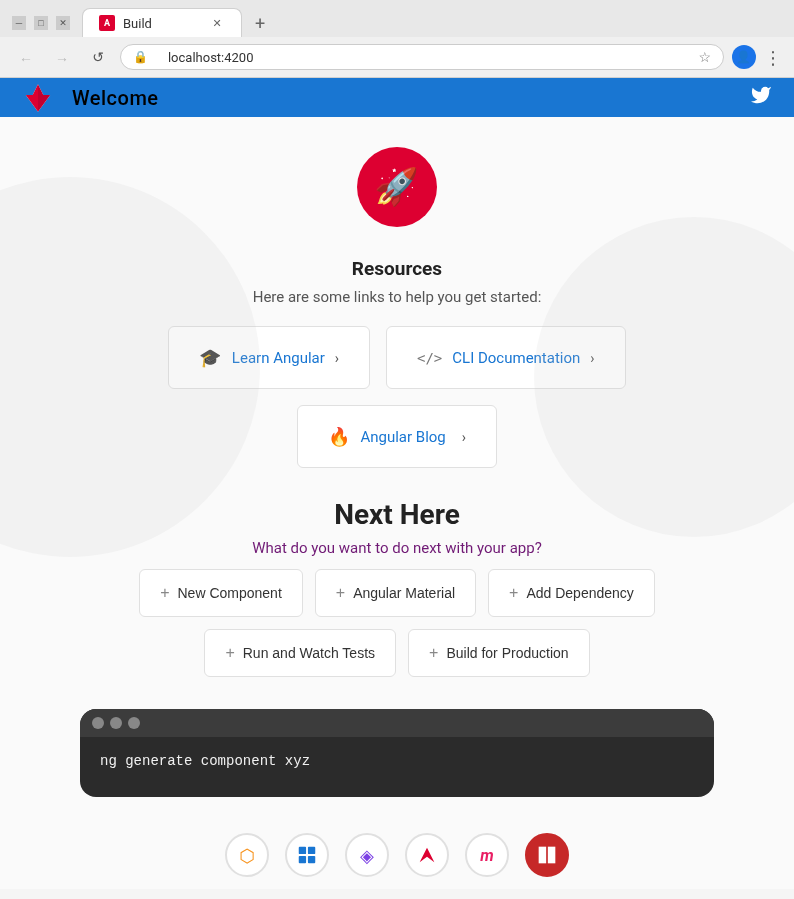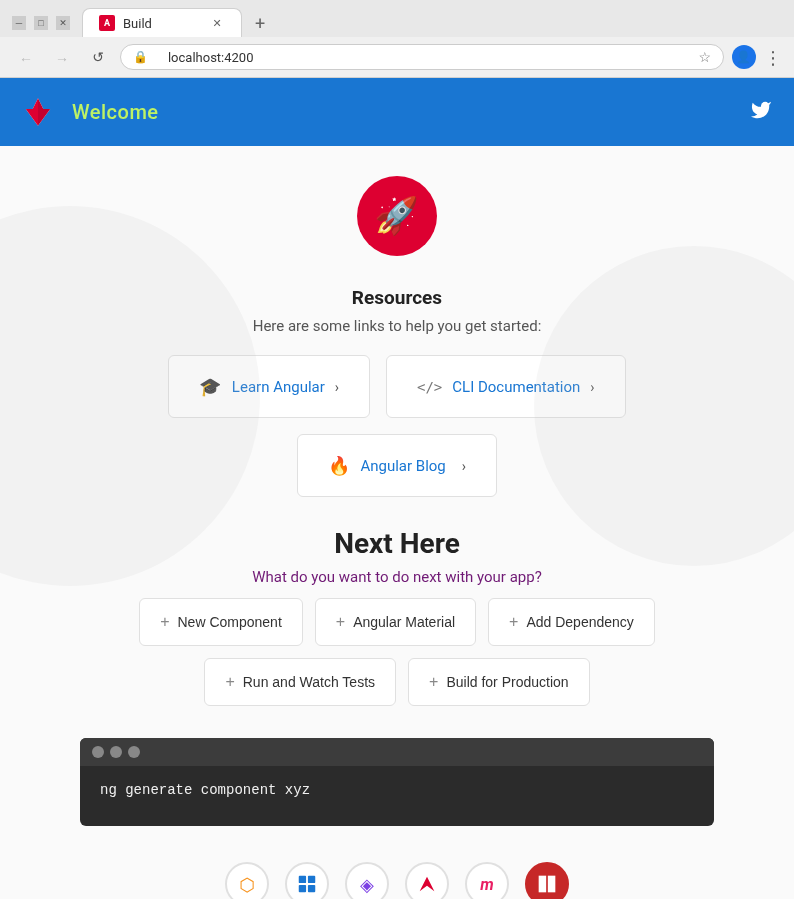--- a/index.html
+++ b/index.html
@@ -153,25 +153,25 @@
     }
     .nav-menu-btn {
       color: #555;
       font-size: 18px;
       cursor: pointer;
     }
 
     
     .app-header {
       background: #1976d2;
-      color: #bef264;
+      color: #000000;
       display: flex;
       align-items: center;
       padding: 0 20px;
-      height: 68px;
+      height: 39px;
       position: relative;
     }
     .angular-logo {
       width: 36px;
       height: 36px;
       margin-right: 16px;
     }
     .app-title {
       font-size: 20px;
       font-weight: 500;
@@ -338,21 +338,21 @@
       color: #888;
       font-size: 16px;
     }
 
     
     .terminal-section {
       margin: 0 80px 20px;
     }
     .terminal {
       background: #2b2b2b;
-      border-radius: 6px;
+      border-radius: 16px;
       overflow: hidden;
     }
     .terminal-header {
       background: #3c3c3c;
       padding: 8px 12px;
       display: flex;
       gap: 6px;
       align-items: center;
     }
     .terminal-dot {

